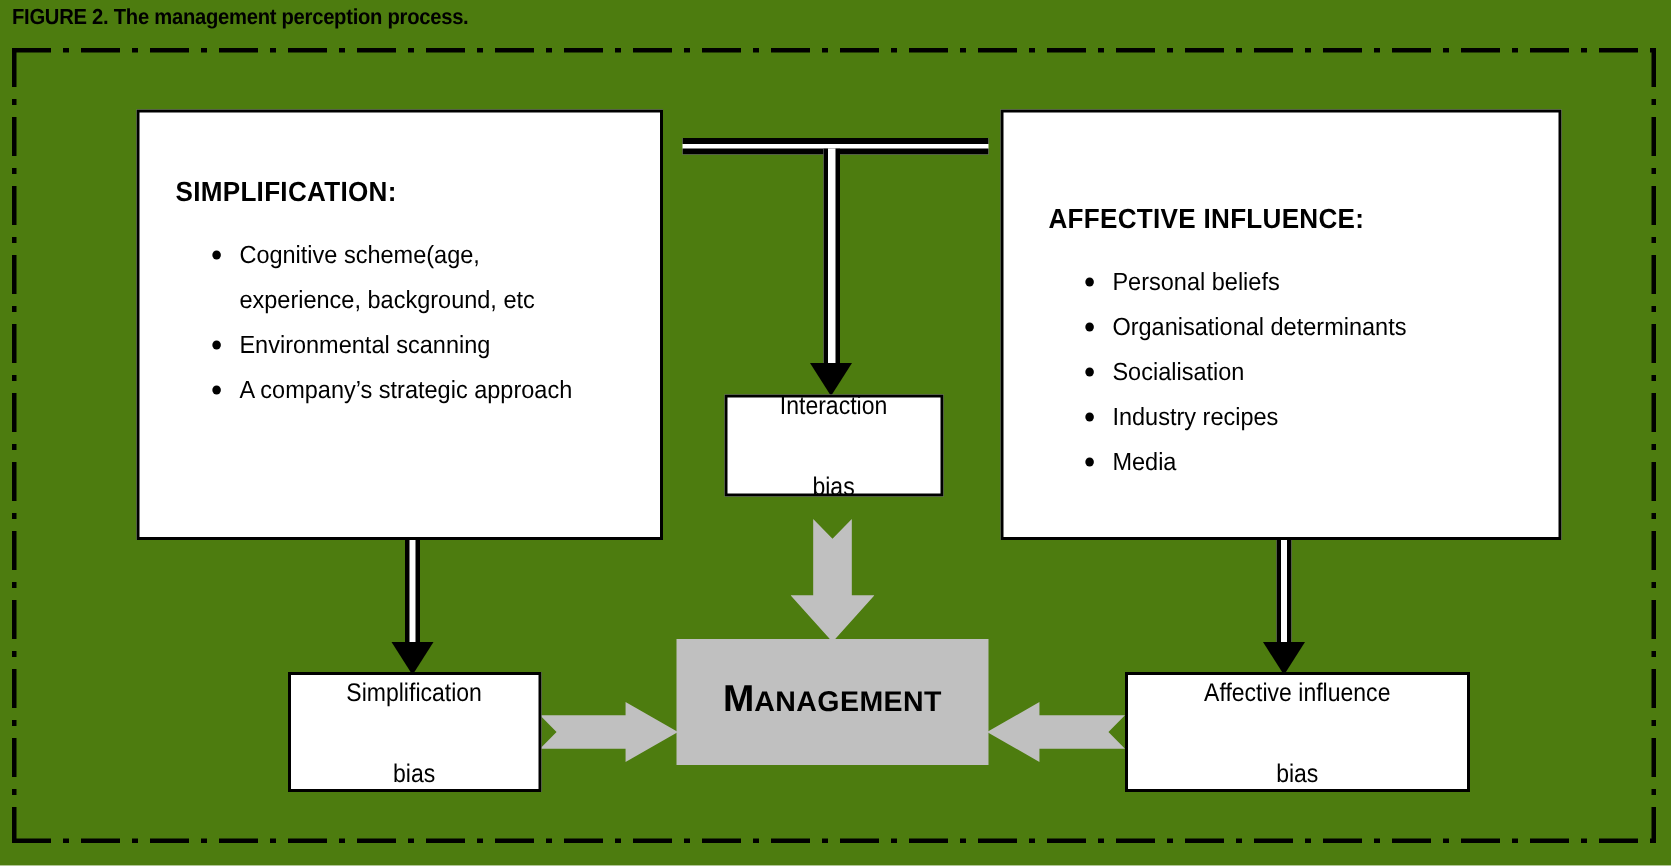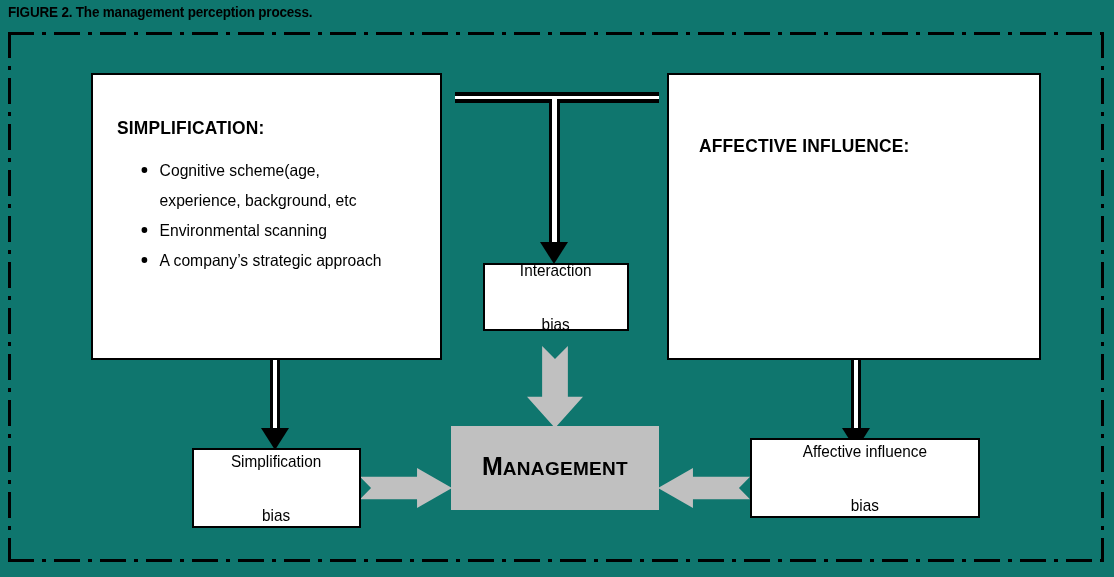--- a/index.html
+++ b/index.html
@@ -8,21 +8,21 @@
     background: #ffffff;
   }
   body {
     font-family: "Liberation Sans", sans-serif;
     color: #000000;
   }
   #page {
     position: relative;
     width: 1114px;
     height: 577px;
-    background: #0f766e;
+    background: #4d7c0f;
     overflow: hidden;
   }
 
   
   #figure-caption {
     position: absolute;
     left: 8px;
     top: 4px;
     font-size: 14.5px;
     font-weight: bold;
@@ -116,21 +116,21 @@
     font-size: 17px;
     line-height: 27px;
     font-family: "Liberation Sans", sans-serif;
   }
   .small-box span {
     display: block;
     transform: scaleX(0.95);
   }
   #box-interaction-bias { left: 483px; top: 263px; width: 146px; height: 68px; text-align: center; }
   #box-simplification-bias { left: 192px; top: 448px; width: 169px; height: 80px; }
-  #box-affective-bias { left: 750px; top: 438px; width: 230px; height: 80px; }
+  #box-affective-bias { left: 750px; top: 448px; width: 230px; height: 80px; }
 
   
   #box-management-perception {
     position: absolute;
     left: 451px; top: 426px; width: 208px; height: 84px;
     background: #c0c0c0;
     display: flex;
     flex-direction: column;
     align-items: center;
     justify-content: center;
@@ -209,20 +209,27 @@
     <div class="panel-title">SIMPLIFICATION:</div>
     <ul class="bullets">
       <li>Cognitive scheme(age, experience, background, etc</li>
       <li>Environmental scanning</li>
       <li>A company’s strategic approach</li>
     </ul>
   </div>
 
   <div class="box" id="panel-affective">
     <div class="panel-title">AFFECTIVE INFLUENCE:</div>
+    <ul class="bullets">
+      <li>Personal beliefs</li>
+      <li>Organisational determinants</li>
+      <li>Socialisation</li>
+      <li>Industry recipes</li>
+      <li>Media</li>
+    </ul>
   </div>
 
   <div class="dbl-h" id="connector-top-bar"></div>
   <div class="dbl-v" id="connector-center-stem"></div>
   <div class="arrowhead-down" id="arrowhead-center"></div>
 
   <div class="box small-box" id="box-interaction-bias">
     <span><span>Interaction</span><br><span>bias</span></span>
   </div>
 

